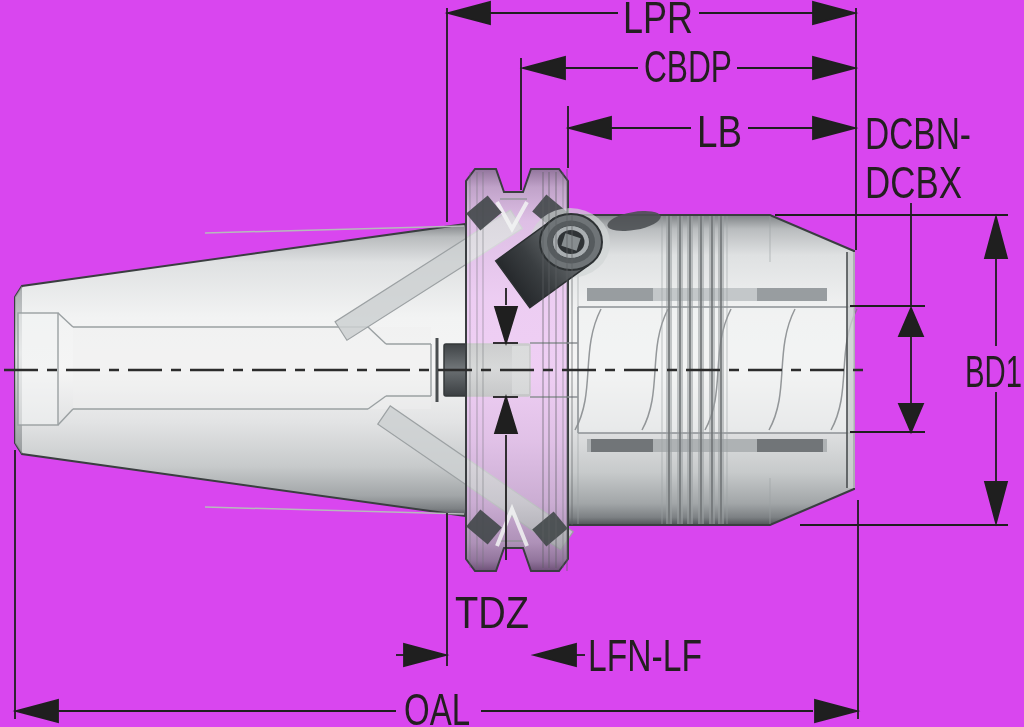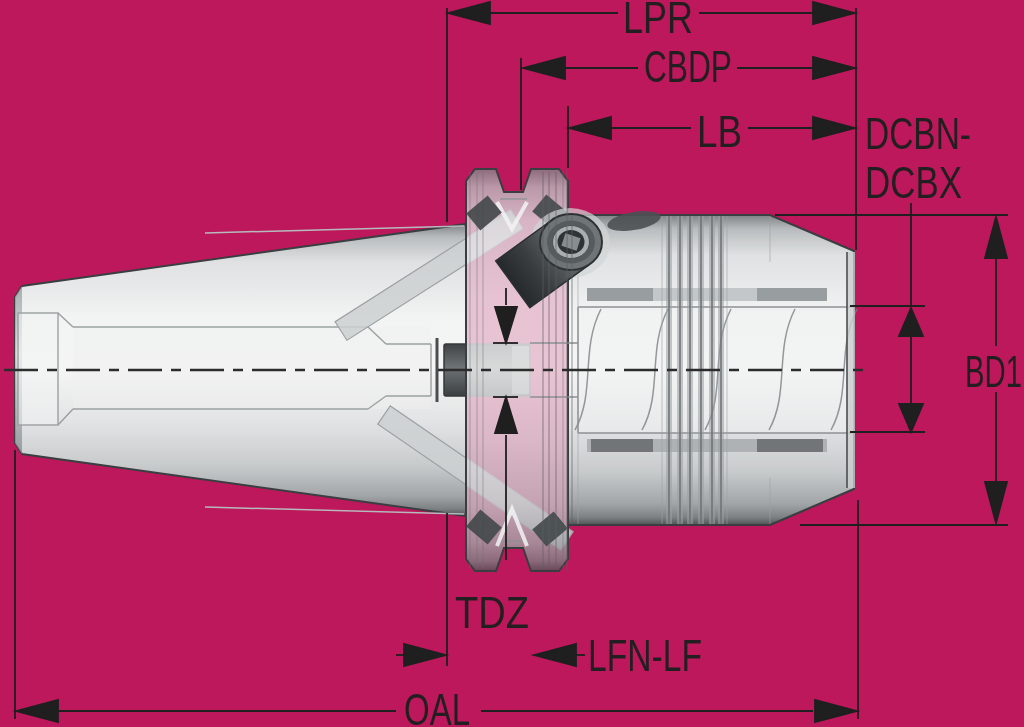--- a/index.html
+++ b/index.html
@@ -1,16 +1,16 @@
 <!DOCTYPE html>
 <html><head>
 <meta charset="utf-8">
 <style>
   html,body{margin:0;padding:0;background:#ffffff;}
-  #stage{position:relative;width:1024px;height:727px;background:#be185d;overflow:hidden;}
+  #stage{position:relative;width:1024px;height:727px;background:#d946ef;overflow:hidden;}
   svg{display:block;}
   text{font-family:"Liberation Sans", sans-serif;font-size:45px;fill:#231f20;}
 </style>
 </head>
 <body>
 
 <div id="stage">
 <svg width="1024" height="727" viewBox="0 0 1024 727">
   <defs>
     <linearGradient id="gMetal" x1="0" y1="0" x2="0" y2="1">

